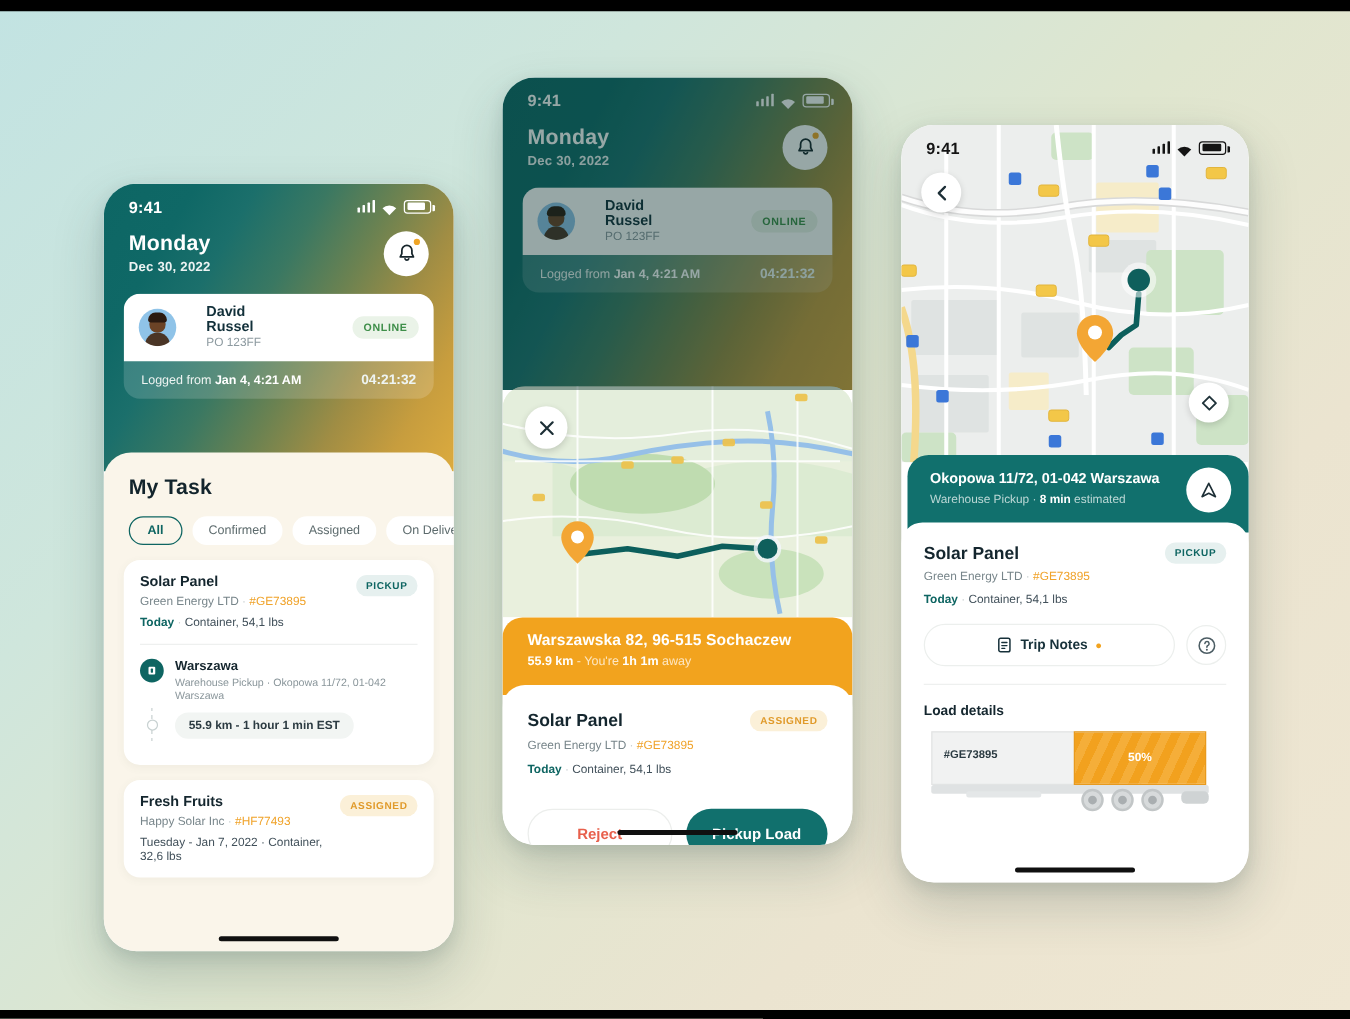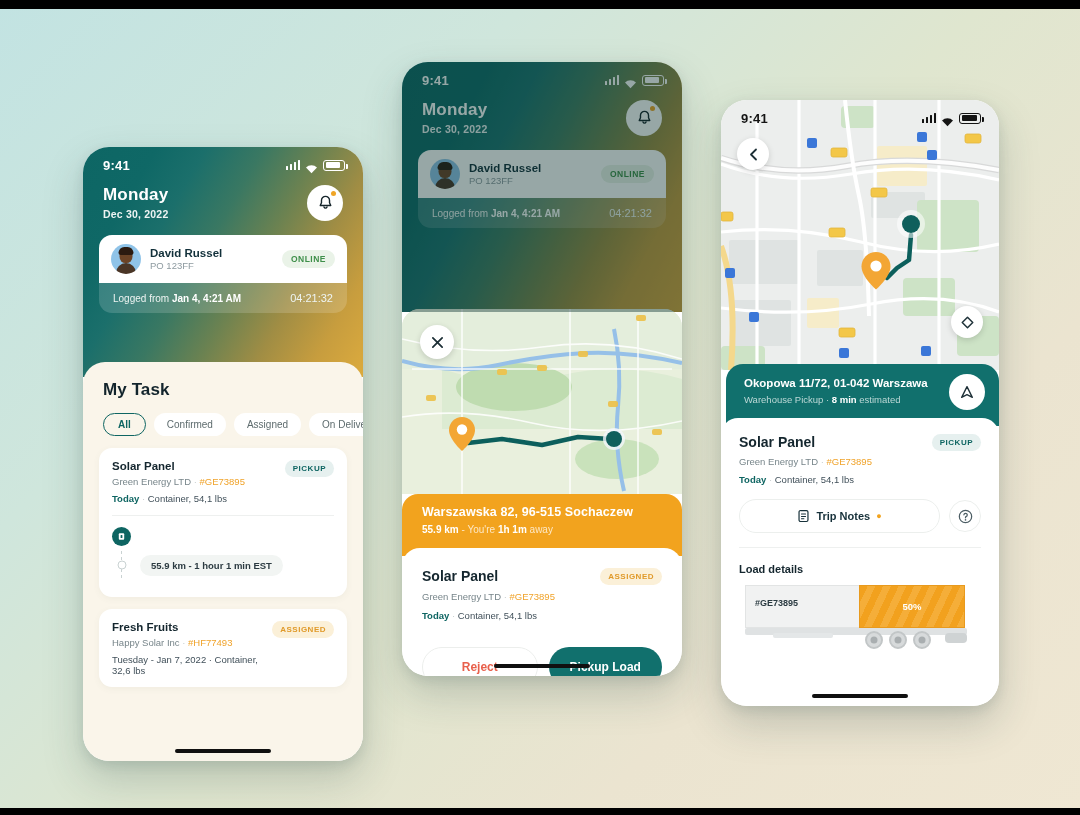--- a/index.html
+++ b/index.html
@@ -65,35 +65,35 @@
   .hdr-date { font-size:10.5px; opacity:.92; margin-top:3px; letter-spacing:.2px;font-weight:bold;}
   .bell-btn {
     width:36px; height:36px; border-radius:50%; background:#fff;
     display:flex; align-items:center; justify-content:center; position:relative; flex:none;
   }
   .bell-dot { position:absolute; right:7px; top:6px; width:5px; height:5px; border-radius:50%; background:#f0a526;}
 
   
   .drv-wrap { margin: 14px 16px 0 16px; border-radius:13px; overflow:hidden;
               background: rgba(255,255,255,.16); }
-  .drv-card { background:#fff; display:flex; align-items:center; gap:9px; padding:9px 12px; }
+  .drv-card { background:#fff; display:flex; align-items:center; gap:24px; padding:9px 12px; }
   .avatar { width:30px; height:30px; border-radius:50%; flex:none; position:relative; overflow:hidden;
             background: radial-gradient(circle at 50% 120%, #ffffff 0 34%, #8fc3e8 34% 100%); }
   .avatar .head{position:absolute;left:50%;top:5px;transform:translateX(-50%);width:13px;height:14px;border-radius:50% 50% 45% 45%;background:#6b4326;}
   .avatar .hair{position:absolute;left:50%;top:3px;transform:translateX(-50%);width:15px;height:8px;border-radius:8px 8px 3px 3px;background:#2b1a10;}
   .avatar .body{position:absolute;left:50%;bottom:0;transform:translateX(-50%);width:20px;height:11px;border-radius:10px 10px 0 0;background:#4a3526;}
   .drv-name { font-size:11.5px; font-weight:bold; color:#12303a; }
   .drv-po { font-size:9.5px; color:#8d9aa0; margin-top:1px;}
   .drv-sp { flex:1; }
   .badge-online { font-size:8.5px; font-weight:bold; letter-spacing:.5px; color:#3f8f4a;
                   background:#eaf3e8; border-radius:10px; padding:4px 9px;}
   .logged { display:flex; align-items:center; justify-content:space-between;
             padding:9px 14px; font-size:10px; color:#eef4f2;}
   .logged b { color:#fff; }
-  .logged .tm { font-weight:normal; font-size:11px;text-align:center;}
+  .logged .tm { font-weight:bold; font-size:11px;text-align:center;}
 
   
   .p1-body { position:absolute; left:0; right:0; bottom:0; top:215px;
              background:#faf5ea; border-radius:22px 22px 26px 26px; }
   .mytask { font-size:17px; font-weight:bold; color:#12242c; padding:18px 20px 0 20px; letter-spacing:.1px;}
   .chips { display:flex; gap:8px; padding:13px 0 0 20px; overflow:hidden; }
   .chip { font-size:10px; color:#5d6b6d; background:#fff; border-radius:16px; padding:6px 13px; white-space:nowrap; flex:none;}
   .chip.on { background:transparent; border:1.4px solid #0e6562; color:#0e6562; font-weight:bold; padding:5px 14px;}
 
   .tcard { background:#fff; border-radius:13px; margin:12px 16px 0 16px; padding:12px 13px 11px 13px;
@@ -270,20 +270,24 @@
         <div class="hr"></div>
 
         <div class="route">
           <div class="rrow">
             <div class="rdot teal">
               <svg width="9" height="9" viewBox="0 0 10 10">
                   <rect x="2" y="1.5" width="6" height="7" rx="1" fill="#fff"></rect>
                   <rect x="4" y="3.2" width="2" height="3.6" rx=".5" fill="#0e6562"></rect>
                 </svg>
             </div>
+            <div>
+              <div class="rname">Warszawa</div>
+              <div class="rsub">Warehouse Pickup  ·  Okopowa 11/72, 01-042 Warszawa</div>
+            </div>
           </div>
           <div class="rmid">
             <div class="rline">
                 <span></span>
               </div>
             <div class="dist">55.9 km - 1 hour 1 min EST</div>
           </div>
         </div>
       </div>
 

